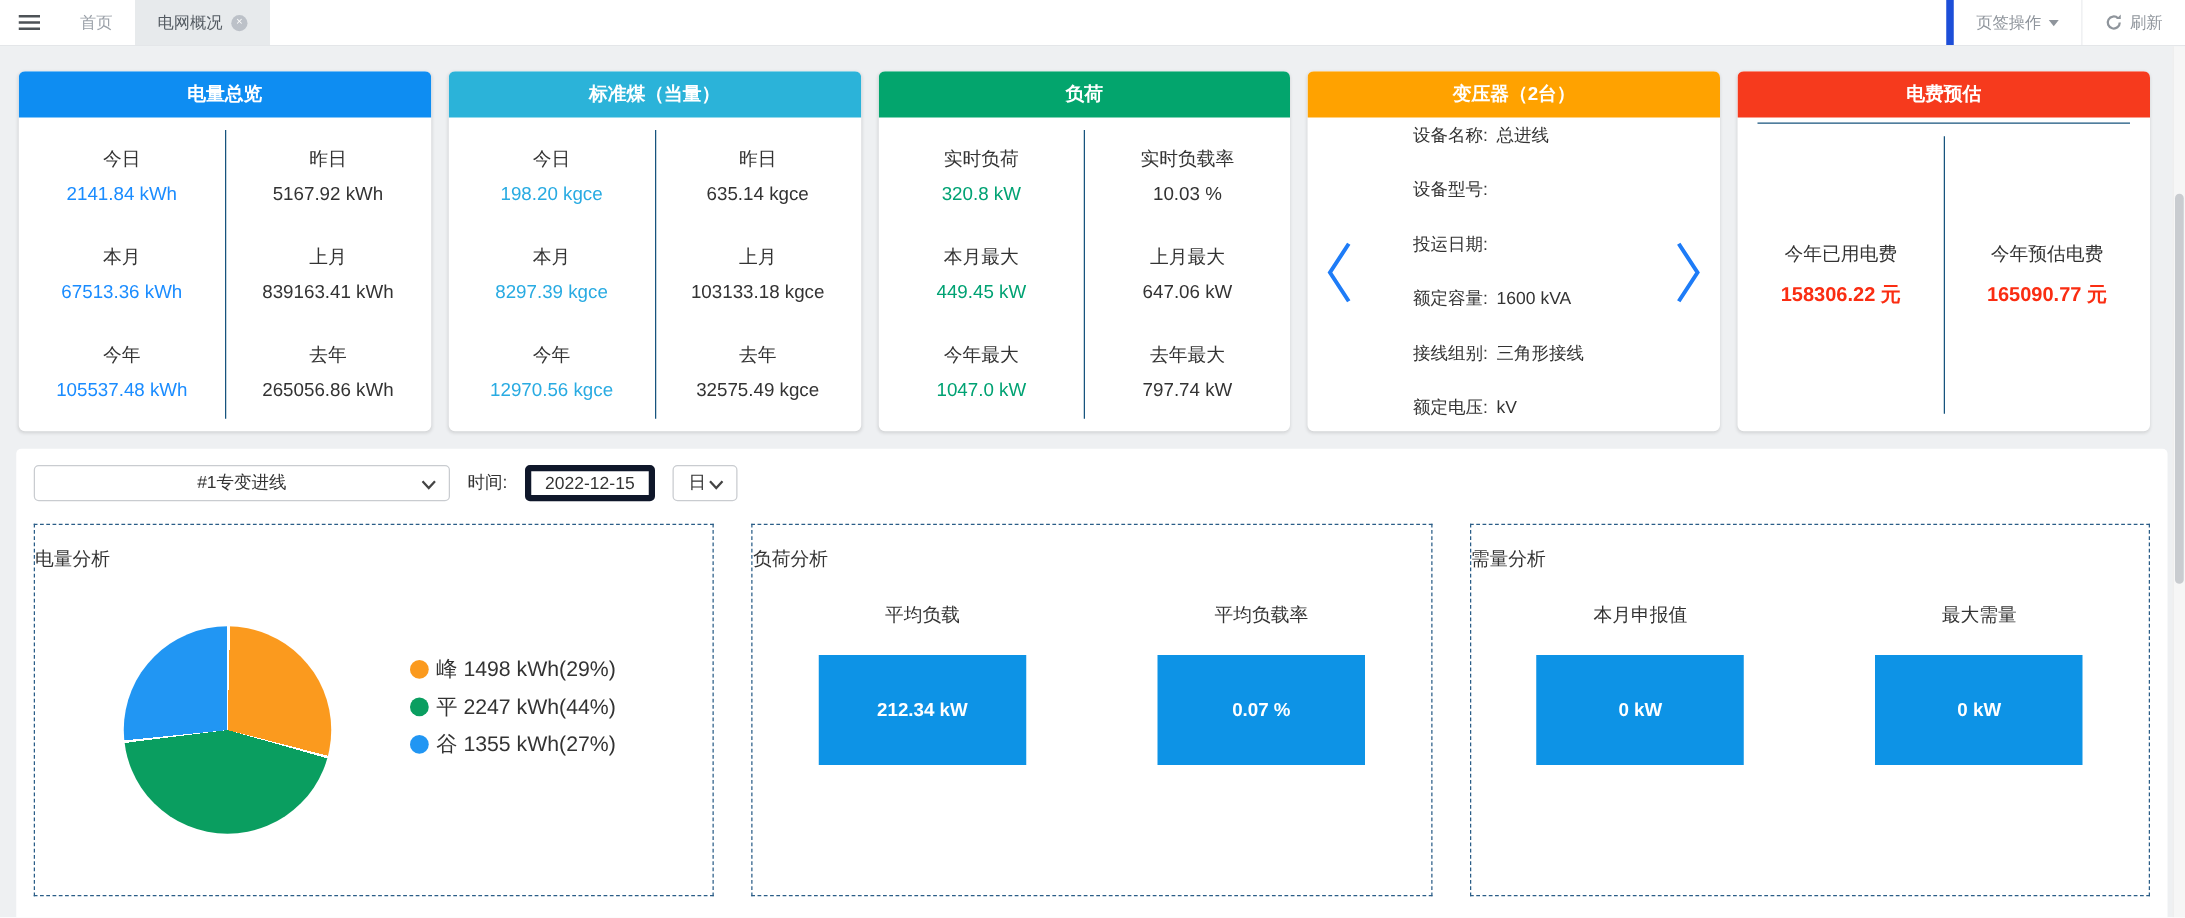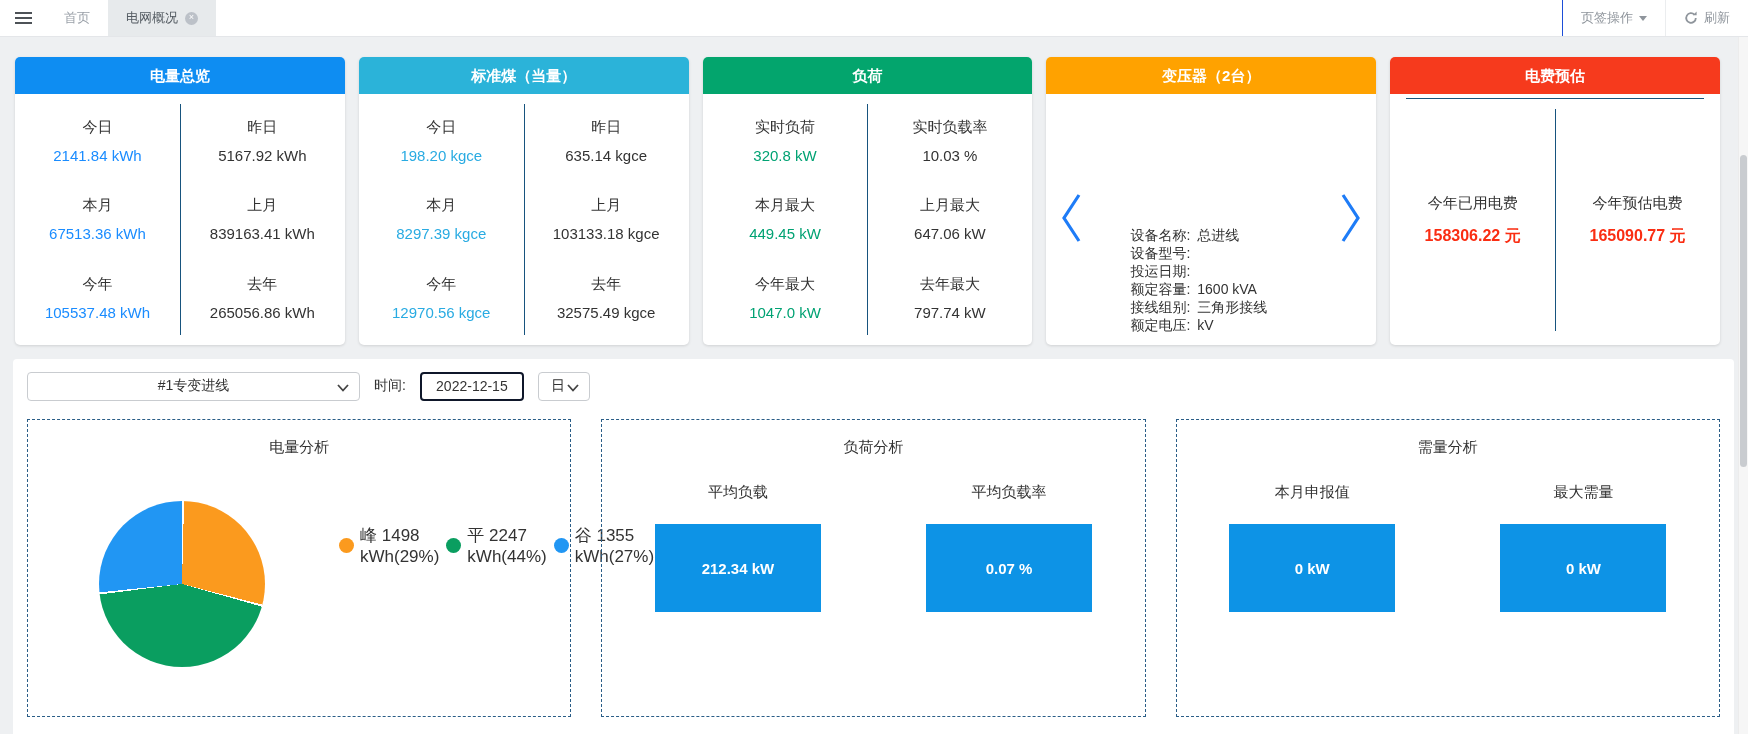--- a/index.html
+++ b/index.html
@@ -6,38 +6,38 @@
   html,body { font-family:"Liberation Sans","DejaVu Sans",sans-serif; }
   .app { position:relative; width:1748px; height:734px; overflow:hidden; background:#eef0f2; color:#333; }
 
   
   .topbar { height:37px; background:#fff; border-bottom:1px solid #e4e6e9; display:flex; align-items:stretch; }
   .burger { width:46px; display:flex; flex-direction:column; justify-content:center; align-items:center; gap:3px; cursor:pointer; }
   .burger i { display:block; width:17px; height:2px; background:#4d5257; }
   .tab { display:flex; align-items:center; gap:7px; padding:18px 18px; font-size:13px; color:#9aa0a8; cursor:pointer;font-family:Liberation Mono, monospace; }
   .tab.active { background:#e7eaec; color:#545b62; }
   .tab-close { width:13px; height:13px; border-radius:50%; background:#bcc1c8; color:#fff; font-size:9px; line-height:13px; text-align:center; cursor:pointer; }
-  .topbar-right { margin-left:auto; display:flex; align-items:stretch; border-left:1px solid #1d4ed8; }
+  .topbar-right { margin-left:auto; display:flex; align-items:stretch; border-left:6px solid #1d4ed8; }
   .topbar-btn { display:flex; align-items:center; gap:6px; padding:0 18px; font-size:13px; color:#8f959c; cursor:pointer; }
   .topbar-btn + .topbar-btn { border-left:1px solid #ebedef; }
   .caret-down { width:0; height:0; border-left:4px solid transparent; border-right:4px solid transparent; border-top:5px solid #8f959c; }
 
   
   .cards-row { display:flex; gap:14px; margin:20px 28px 0 15px; height:288px; }
   .card { flex:1; background:#fff; border-radius:5px; box-shadow:0 1px 3px rgba(0,0,0,.13); display:flex; flex-direction:column; overflow:hidden; position:relative; }
   .card-header { height:37px; line-height:37px; flex:0 0 37px; text-align:center; color:#fff; font-size:15px; font-weight:bold; background:var(--accent,#0e8df2); }
   .stat-body { position:relative; flex:1; display:grid; grid-template-columns:1fr 1fr; grid-auto-rows:1fr; padding:8px 0; }
   .stat-body::after { content:""; position:absolute; left:50%; top:10px; bottom:10px; width:1px; background:#17547e; }
   .stat-cell { display:flex; flex-direction:column; align-items:center; justify-content:center; gap:10px; }
   .stat-label { font-size:15px; color:#333; }
   .stat-value { font-size:15px; color:#333; }
   .stat-cell.hl .stat-value { color:var(--value,#1a8cff); }
 
   
-  .tf-body { flex:1; display:flex; flex-direction:column; justify-content:flex-end; padding:6px 46px 10px 84px; font-size:14px; }
+  .tf-body { flex:1; display:flex; flex-direction:column; justify-content:space-between; padding:6px 46px 10px 84px; font-size:14px; }
   .tf-row { display:flex; }
   .tf-value { margin-left:7px; }
   .carousel-arrow { position:absolute; top:56%; transform:translateY(-50%); width:30px; height:60px; cursor:pointer; }
   .carousel-arrow.left { left:10px; } .carousel-arrow.right { right:10px; }
 
   
   .fee-body { flex:1; display:flex; flex-direction:column; padding:4px 0; }
   .fee-row { flex:1; display:flex; position:relative; }
   .fee-row::after { content:""; position:absolute; left:50%; top:10px; bottom:10px; width:1px; background:#17547e; }
   .fee-cell { flex:1; display:flex; flex-direction:column; align-items:center; justify-content:center; gap:13px; }
@@ -45,33 +45,33 @@
   .fee-hr { height:1px; background:#17547e; margin:0 16px; }
 
   
   .lower-panel { margin:14px 14px 0 13px; background:#fff; border-radius:4px; padding:12px 14px 24px 14px; height:420px; }
   .filter-row { display:flex; align-items:center; gap:14px; height:30px; }
   .fake-select { position:relative; height:29px; border:1px solid #c9ccd0; border-radius:4px; background:#fff; display:flex; align-items:center; justify-content:center; font-size:14px; color:#333; cursor:pointer; }
   .fake-select .chev { position:absolute; right:10px; top:11px; }
   .line-select { width:333px; }
   .gran-select { width:52px; }
   .filter-label { font-size:14px; color:#333; }
-  .date-input { width:104px; height:29px; border:2px solid #0f172a; border-radius:4px; font-size:14px; color:#333; text-align:center; font-family:"Liberation Sans","DejaVu Sans",sans-serif; }
+  .date-input { width:104px; height:29px; border:5px solid #0f172a; border-radius:4px; font-size:14px; color:#333; text-align:center; font-family:"Liberation Sans","DejaVu Sans",sans-serif; }
 
   .panels-row { display:flex; gap:30px; margin-top:18px; height:298px; }
   .dashed-panel { flex:1; border:1px dashed #2a5d87; position:relative; }
-  .panel-title { text-align:center; font-size:15px; color:#333; margin-top:18px; }
+  .panel-title { font-size:15px; color:#333; margin-top:18px; }
   .panel-stats { display:flex; justify-content:space-around; margin-top:26px; }
   .stat-group { display:flex; flex-direction:column; align-items:center; gap:22px; }
   .stat-group-label { font-size:15px; color:#333; }
   .stat-box { width:166px; height:88px; background:#0d93e6; color:#fff; font-size:15px; font-weight:bold; display:flex; align-items:center; justify-content:center; }
 
   
   .pie { position:absolute; left:71px; top:81px; width:166px; height:166px; border-radius:50%; }
-  .pie-legend { position:absolute; left:311px; top:104px; display:flex; flex-direction:row; gap:7px;justify-content:center; }
+  .pie-legend { position:absolute; left:300px; top:104px; display:flex; flex-direction:column; gap:7px;justify-content:center; }
   .legend-row { display:flex; align-items:center; gap:6px; }
   .legend-dot { width:15px; height:15px; border-radius:50%; flex:0 0 15px; }
   .legend-text { font-size:17px; color:#333; }
 
   
   .scrollbar { position:absolute; right:0; top:37px; bottom:0; width:10px; background:#f6f6f6; border-left:1px solid #ececec; }
   .scroll-thumb { position:absolute; left:1px; right:1px; top:118px; height:312px; background:#c9ccd0; border-radius:4px; cursor:pointer; }
 </style>
 </head>
 <body>

